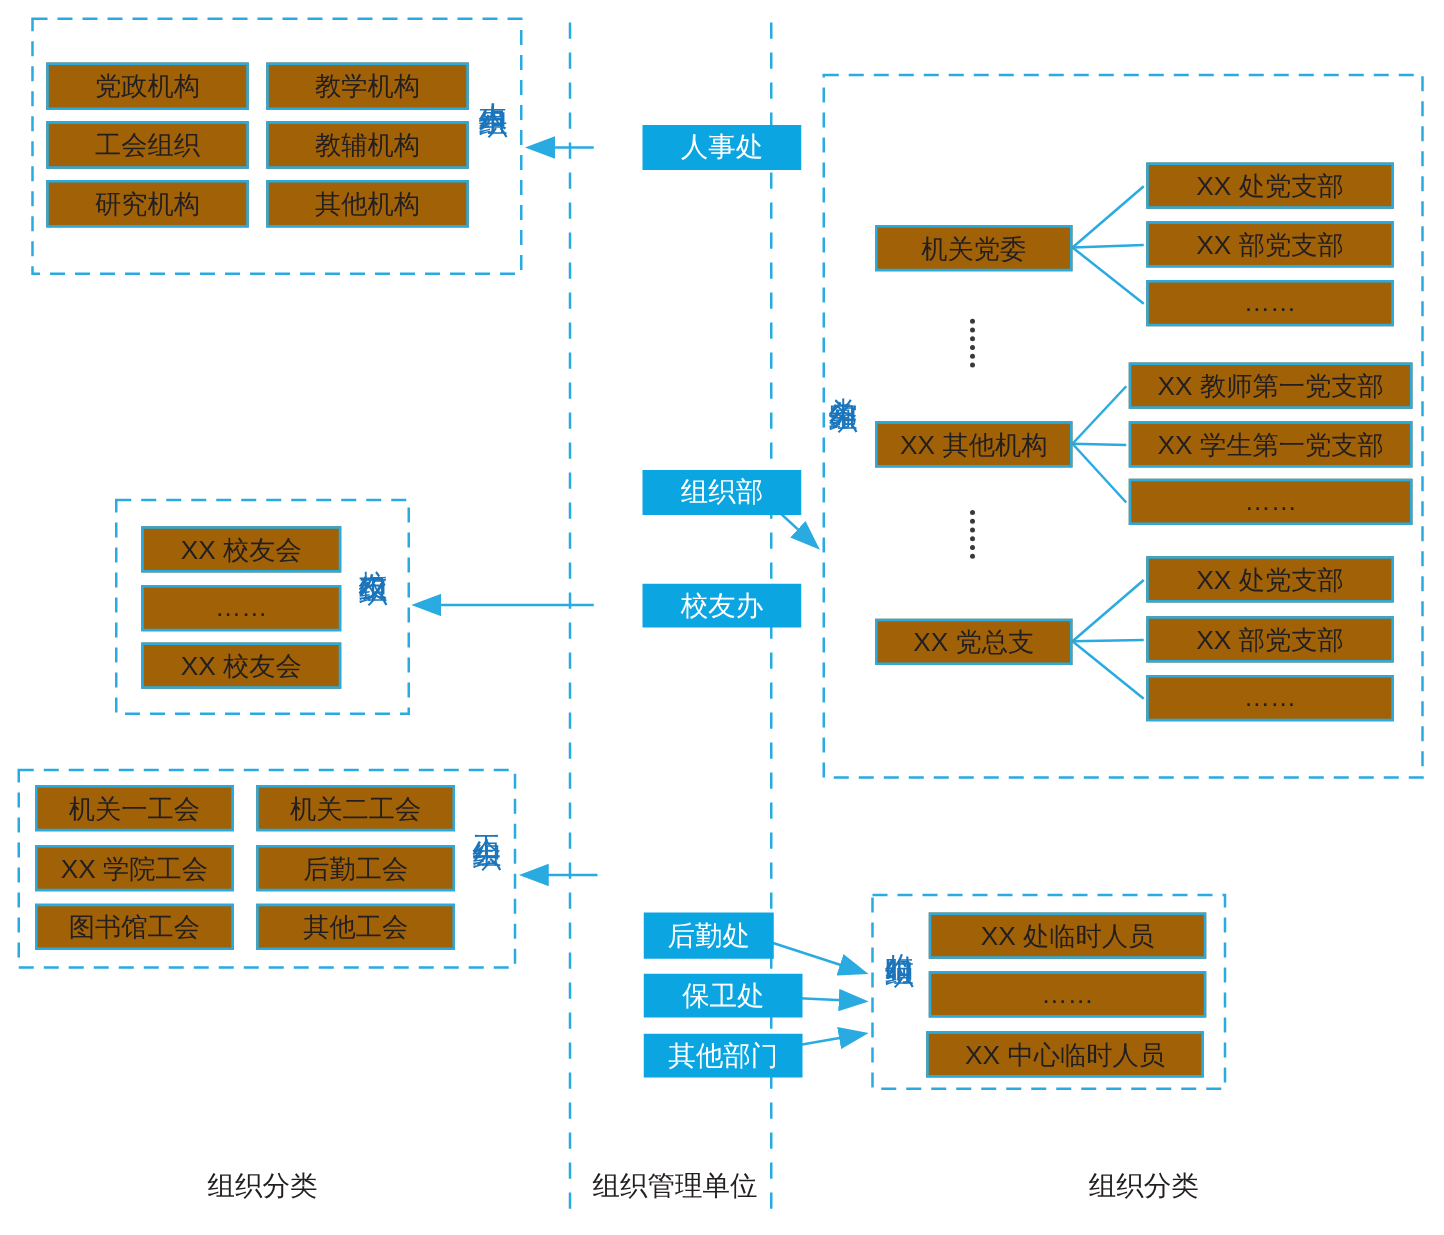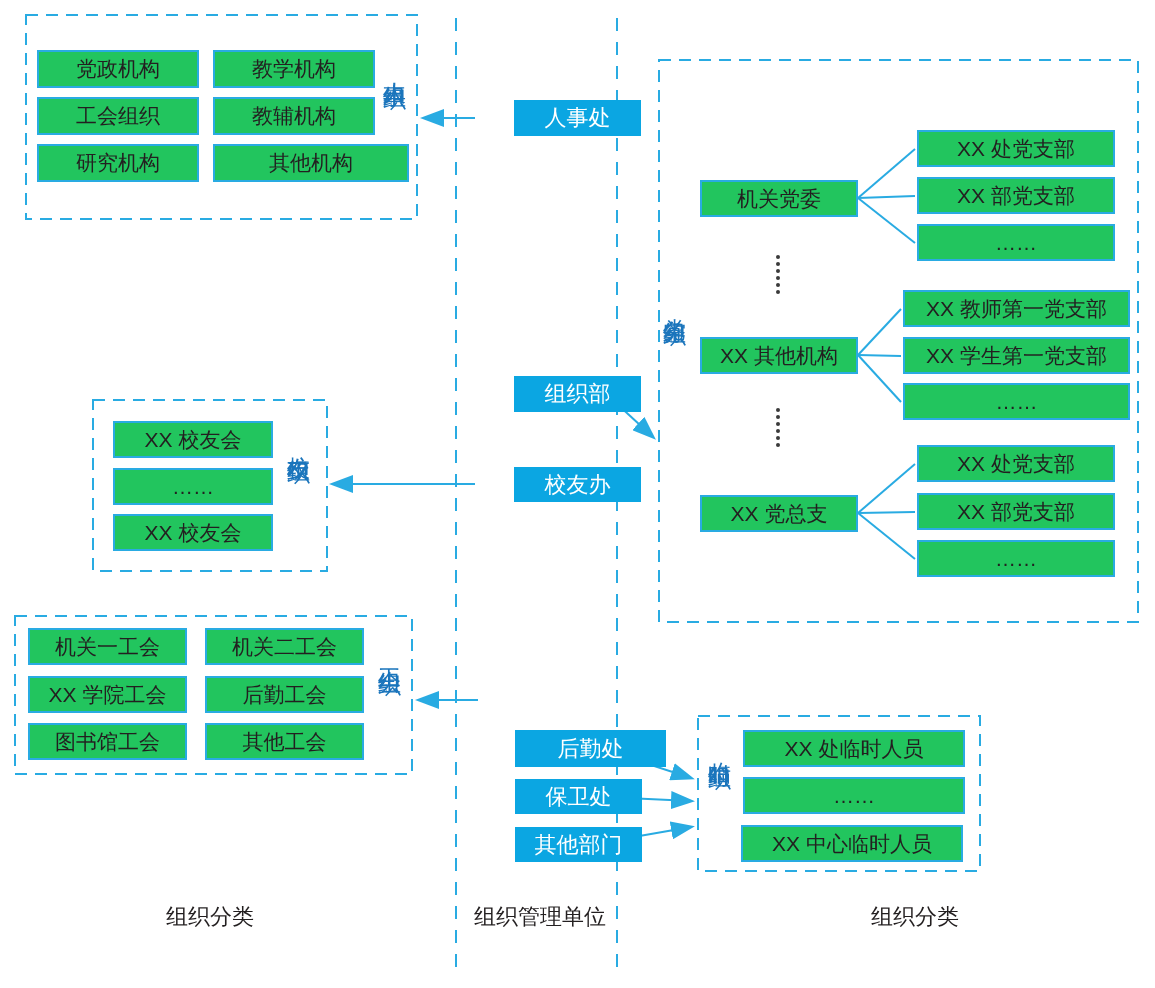--- a/index.html
+++ b/index.html
@@ -2,36 +2,36 @@
 <html><head>
 <meta charset="utf-8">
 <style>
   html,body{margin:0;padding:0;background:#fff;}
   #canvas{
     position:relative;width:1155px;height:988px;background:#fff;overflow:hidden;
     font-family:"Liberation Sans","DejaVu Sans",sans-serif;
   }
   #wires{position:absolute;left:0;top:0;pointer-events:none;}
   .box-white{
-    position:absolute;box-sizing:border-box;border:2px solid #29abe2;background:#22c55e;
+    position:absolute;box-sizing:border-box;border:2px solid #29abe2;background:#a16207;
     color:#231f20;display:flex;align-items:center;justify-content:center;
     font-size:21px;white-space:nowrap;z-index:2;
   }
   .unit{
     position:absolute;box-sizing:border-box;background:#0ba6e2;color:#fff;
     display:flex;align-items:center;justify-content:center;
     font-size:22px;white-space:nowrap;z-index:2;margin-left:37px;
   }
   .vlabel{
     position:absolute;writing-mode:vertical-rl;text-orientation:upright;
     color:#1b75bc;font-size:23px;line-height:26px;letter-spacing:2px;z-index:3;
   }
   .blabel{
     position:absolute;transform:translateX(-50%);color:#231f20;
-    font-size:22px;white-space:nowrap;z-index:2;
+    font-size:22px;white-space:nowrap;z-index:2;margin-top:32px;
   }
 </style>
 </head>
 <body>
 
 <div id="canvas">
 
   <svg id="wires" width="1155" height="988" viewBox="0 0 1155 988">
     <defs>
       <marker id="ah" markerWidth="12" markerHeight="9" refX="10" refY="4.5" orient="auto">
@@ -85,21 +85,21 @@
       <circle cx="778" cy="438" r="2"></circle>
         <circle cx="778" cy="445" r="2"></circle>
     </g>
   </svg>
 
   <div class="box-white" style="left:37px;top:50px;width:162px;height:38px">党政机构</div>
   <div class="box-white" style="left:213px;top:50px;width:162px;height:38px">教学机构</div>
   <div class="box-white" style="left:37px;top:97px;width:162px;height:38px">工会组织</div>
   <div class="box-white" style="left:37px;top:144px;width:162px;height:38px">研究机构</div>
   <div class="box-white" style="left:213px;top:97px;width:162px;height:38px">教辅机构</div>
-  <div class="box-white" style="left:213px;top:144px;width:196px;height:38px">其他机构</div>
+  <div class="box-white" style="left:213px;top:144px;width:162px;height:38px">其他机构</div>
   <div class="vlabel" style="left:382px;top:64px">人事组织</div>
 
   <div class="box-white" style="left:113px;top:421px;width:160px;height:37px">XX 校友会</div>
   <div class="box-white" style="left:113px;top:468px;width:160px;height:37px">……</div>
   <div class="box-white" style="left:113px;top:514px;width:160px;height:37px">XX 校友会</div>
   <div class="vlabel" style="left:286px;top:438px">校友组织</div>
 
   <div class="box-white" style="left:28px;top:628px;width:159px;height:37px">机关一工会</div>
   <div class="box-white" style="left:205px;top:628px;width:159px;height:37px">机关二工会</div>
   <div class="box-white" style="left:28px;top:676px;width:159px;height:37px">XX 学院工会</div>
@@ -123,21 +123,21 @@
   <div class="box-white" style="left:917px;top:540px;width:198px;height:37px">……</div>
 
   <div class="vlabel" style="left:707px;top:744px">临时组织</div>
   <div class="box-white" style="left:743px;top:730px;width:222px;height:37px">XX 处临时人员</div>
   <div class="box-white" style="left:743px;top:777px;width:222px;height:37px">……</div>
   <div class="box-white" style="left:741px;top:825px;width:222px;height:37px">XX 中心临时人员</div>
 
   <div class="unit" style="left:477px;top:100px;width:127px;height:36px">人事处</div>
   <div class="unit" style="left:477px;top:376px;width:127px;height:36px">组织部</div>
   <div class="unit" style="left:477px;top:467px;width:127px;height:35px">校友办</div>
-  <div class="unit" style="left:478px;top:730px;width:151px;height:37px">后勤处</div>
+  <div class="unit" style="left:478px;top:730px;width:104px;height:37px">后勤处</div>
   <div class="unit" style="left:478px;top:779px;width:127px;height:35px">保卫处</div>
   <div class="unit" style="left:478px;top:827px;width:127px;height:35px">其他部门</div>
 
   <div class="blabel" style="left:210px;top:902px">组织分类</div>
   <div class="blabel" style="left:540px;top:902px">组织管理单位</div>
   <div class="blabel" style="left:915px;top:902px">组织分类</div>
 
 </div>
 
 </body></html>

